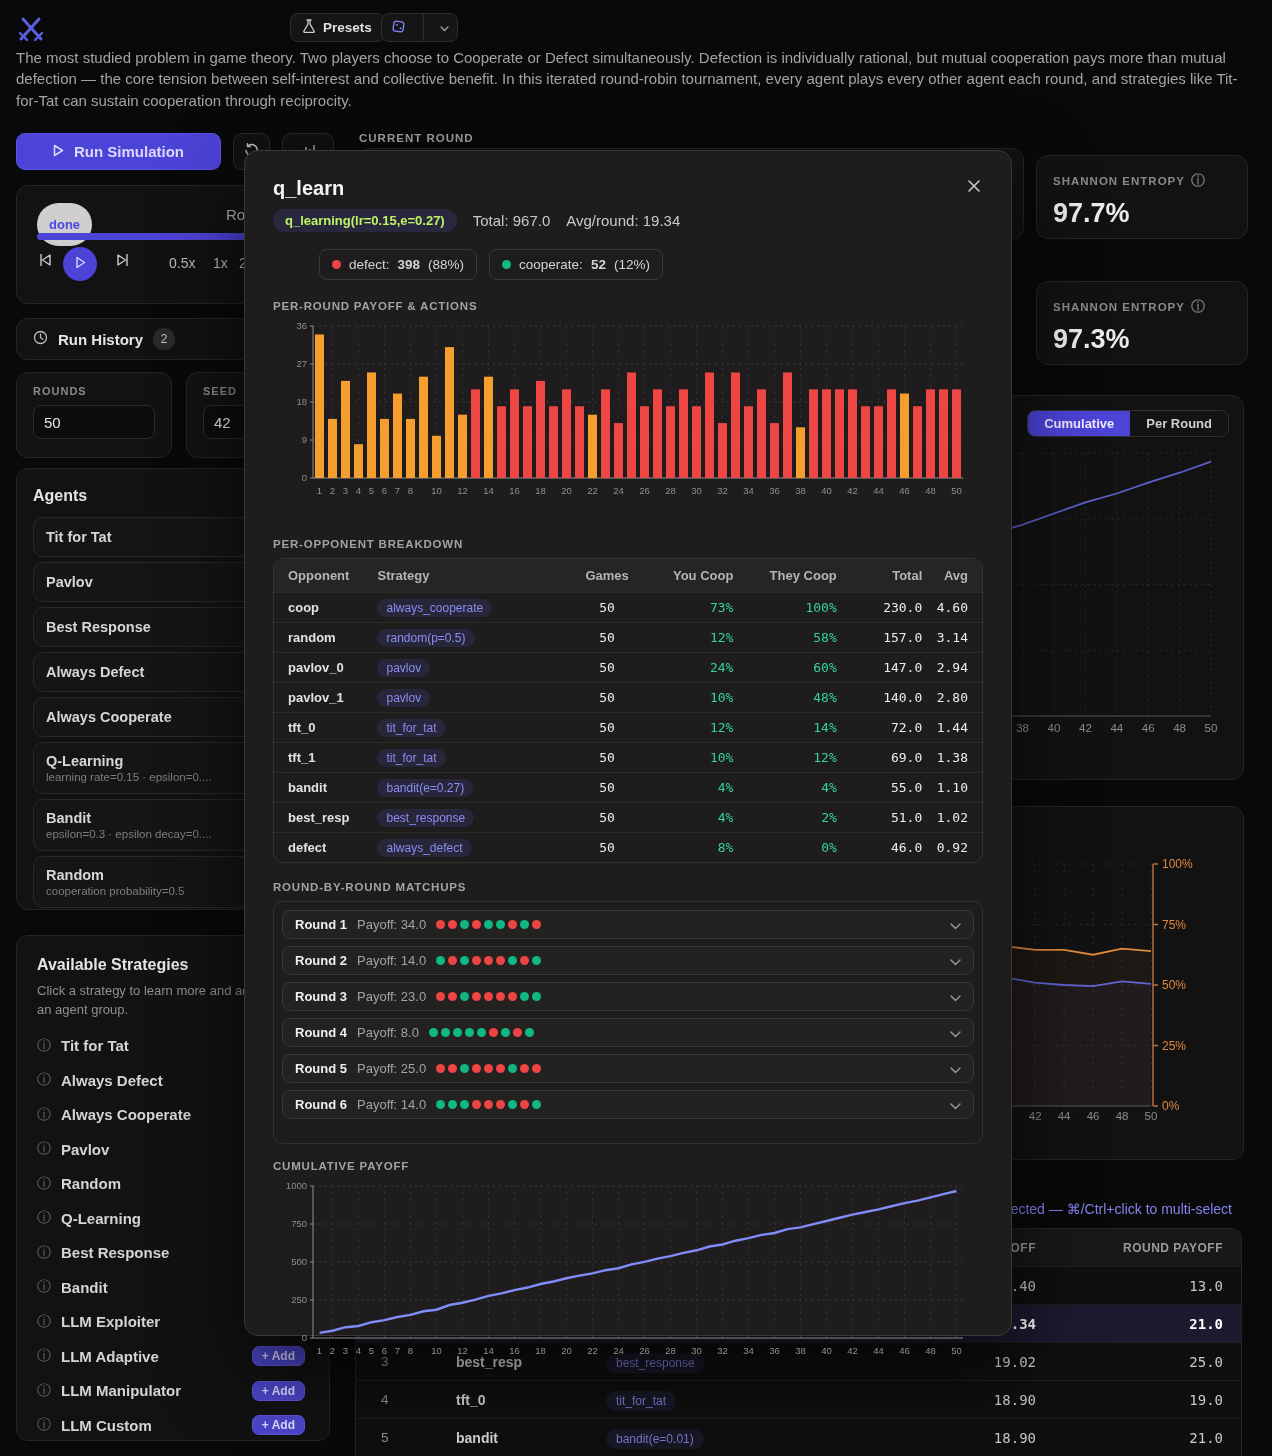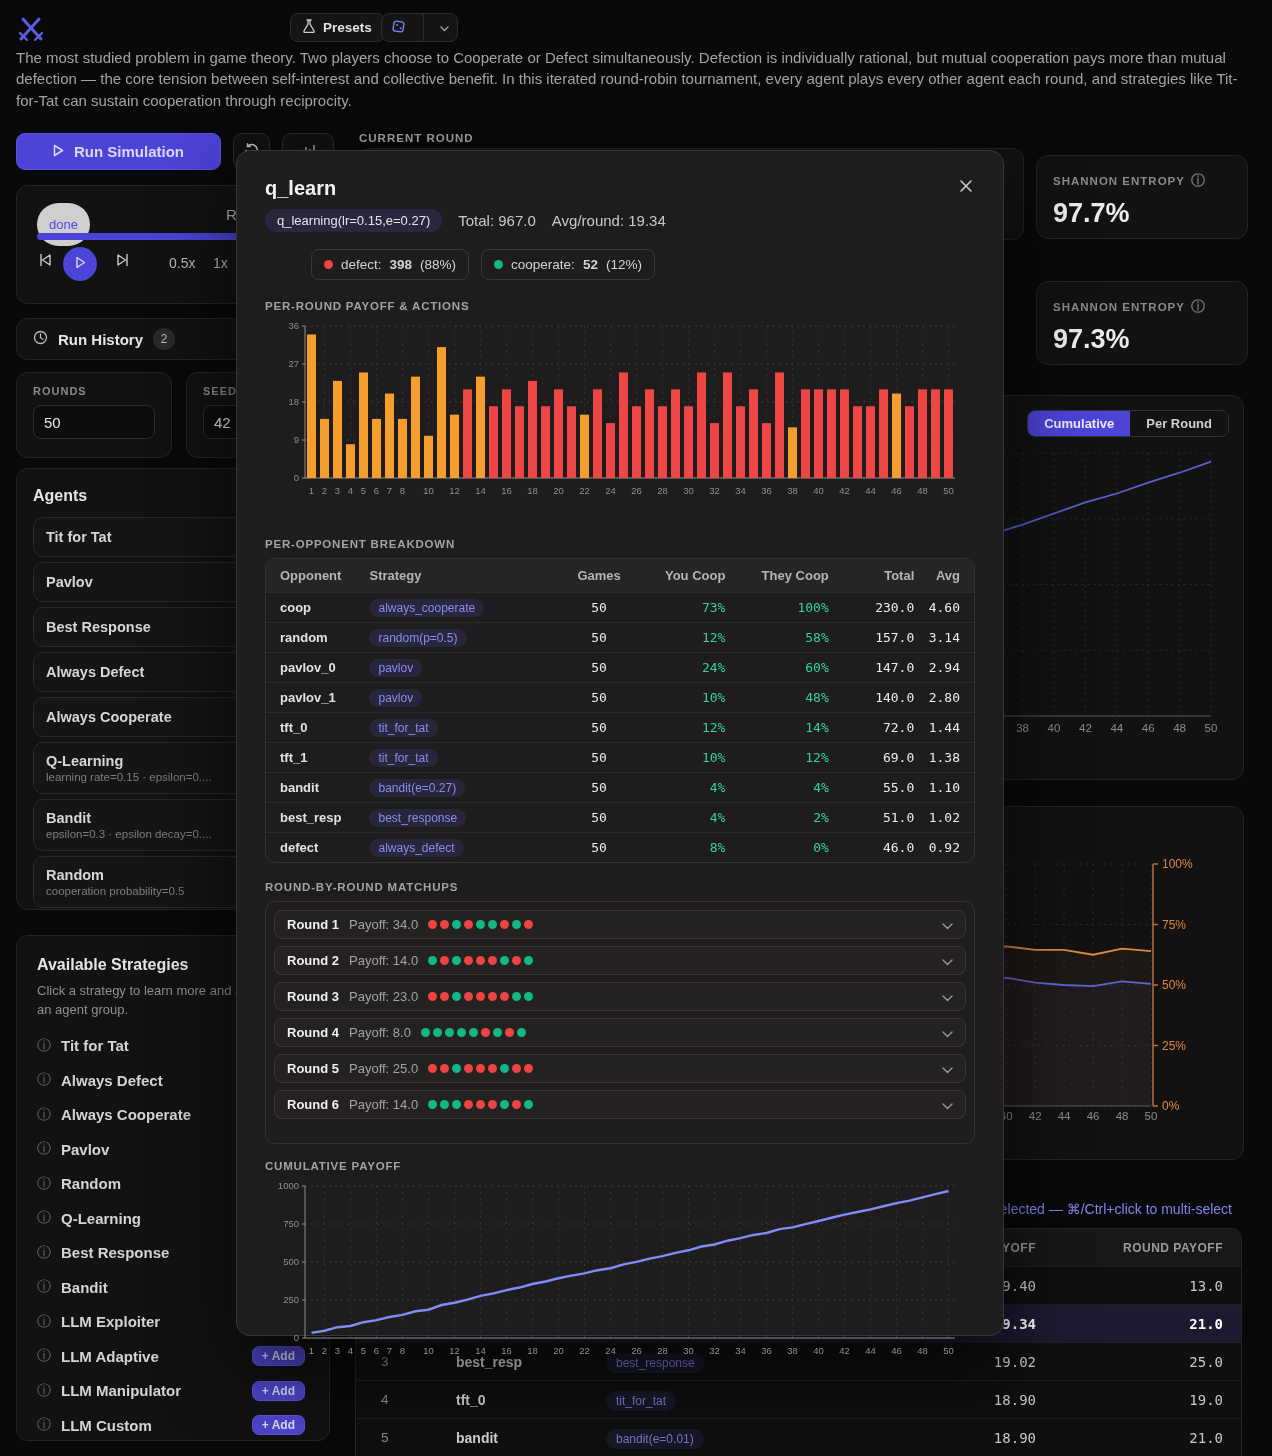--- a/index.html
+++ b/index.html
@@ -13,21 +13,21 @@
   
   .h-title{left:52px;top:12px;font-size:26px;font-weight:bold;color:#e8e8e8;}
   .btn{display:flex;align-items:center;gap:8px;background:#161515;border:1px solid #2e2c2c;border-radius:8px;
        color:#e0e0e0;font-size:13.5px;font-weight:bold;cursor:pointer;box-sizing:border-box;}
   .desc{left:16px;top:47px;width:1242px;font-size:15px;line-height:1.42;color:#a3a3a3;}
 
   
   .run-btn{left:16px;top:133px;width:205px;height:37px;background:#4c43d7;border:1px solid #5b52e8;border-radius:9px;
            display:flex;align-items:center;justify-content:center;gap:10px;color:#dcd9ff;font-size:15px;font-weight:bold;cursor:pointer;}
   .icon-btn{background:#121111;border:1px solid #2b2929;border-radius:9px;display:flex;align-items:center;justify-content:center;cursor:pointer;}
-  .pill{border-radius:999px;padding:14px 12px;font-size:13px;font-weight:normal;}
+  .pill{border-radius:999px;padding:14px 12px;font-size:13px;font-weight:bold;}
   .done-pill{background:#cfcfcf;color:#4f46e5;}
   .progress{position:absolute;left:20px;top:47px;width:296px;height:7px;border-radius:99px;background:#4c43d7;}
   .speed{font-size:14px;color:#b9b9b9;}
   .input-card{position:absolute;background:#131212;border:1px solid #262424;border-radius:12px;box-sizing:border-box;width:156px;height:86px;padding:12px 16px;}
   .input-label{font-size:11px;font-weight:bold;letter-spacing:1px;color:#8a8a8a;}
   .text-input{margin-top:8px;width:100%;height:34px;background:#0e0d0d;border:1px solid #2e2c2c;border-radius:8px;
               color:#e5e5e5;font-size:15px;padding:0 10px;box-sizing:border-box;font-family:"Liberation Sans",sans-serif;}
 
   .panel-title{font-size:16px;font-weight:bold;color:#e5e5e5;}
   .agent-row{display:flex;align-items:center;background:#161515;border:1px solid #2a2828;border-radius:10px;
@@ -60,27 +60,27 @@
   .lb-c-rank{width:100px;padding-left:25px;box-sizing:border-box;font-size:13.5px;color:#8f8f8f;}
   .lb-c-name{width:150px;font-size:14px;font-weight:600;color:#cfcfcf;}
   .lb-c-strat{width:240px;}
   .lb-c-avg{width:190px;text-align:right;font-size:14px;color:#c9c9c9;}
   .lb-c-round{flex:1;text-align:right;padding-right:18px;font-size:14px;color:#c9c9c9;}
   .lb-row.sel{background:#1b1a2f;}
   .lb-row.sel .lb-c-avg,.lb-row.sel .lb-c-round{color:#fff;font-weight:bold;}
   .lb-pill{font-size:12px;color:#7577c9;background:rgba(99,102,241,.10);border-radius:10px;padding:3px 10px;}
 
   
-  .modal{position:absolute;left:236px;top:150px;width:768px;height:1186px;background:#1e1c1c;border:1px solid #393636;
+  .modal{position:absolute;left:244px;top:150px;width:768px;height:1186px;background:#1e1c1c;border:1px solid #393636;
          border-radius:14px;box-shadow:0 30px 80px rgba(0,0,0,.65);z-index:10;box-sizing:border-box;padding:26px 28px;}
   .m-head{display:flex;justify-content:space-between;align-items:flex-start;}
   .m-title{font-size:20px;font-weight:bold;color:#f2f2f2;}
   .m-close{background:none;border:none;cursor:pointer;padding:2px;}
   .m-sub{display:flex;align-items:center;gap:16px;margin-top:9px;}
-  .strat-pill{background:rgba(99,102,241,.16);color:#e5e5e5;font-size:13px;font-weight:normal;border-radius:999px;padding:4px 12px;}
+  .strat-pill{background:rgba(99,102,241,.16);color:#bef264;font-size:13px;font-weight:bold;border-radius:999px;padding:4px 12px;}
   .m-stat{font-size:15px;color:#c9c9c9;}
   .m-actions{display:flex;gap:12px;margin-top:17px;padding-left:46px;}
   .action-badge{display:flex;align-items:center;gap:8px;border:1px solid #3a3737;border-radius:8px;padding:7px 12px;font-size:13.5px;color:#d4d4d4;}
   .dot{width:9px;height:9px;border-radius:50%;display:inline-block;}
   .m-sec{margin-top:20px;}
   .opp-table{margin-top:8px;border:1px solid #343131;border-radius:10px;overflow:hidden;}
   .ot-row{display:flex;align-items:center;height:29px;border-top:1px solid #2c2a2a;font-size:13px;}
   .ot-head{height:33px;background:#272424;border-top:none;font-weight:bold;color:#b5b5b5;}
   .ot-c{box-sizing:border-box;}
   .c-opp{width:104px;padding-left:14px;font-weight:600;color:#e2e2e2;}

